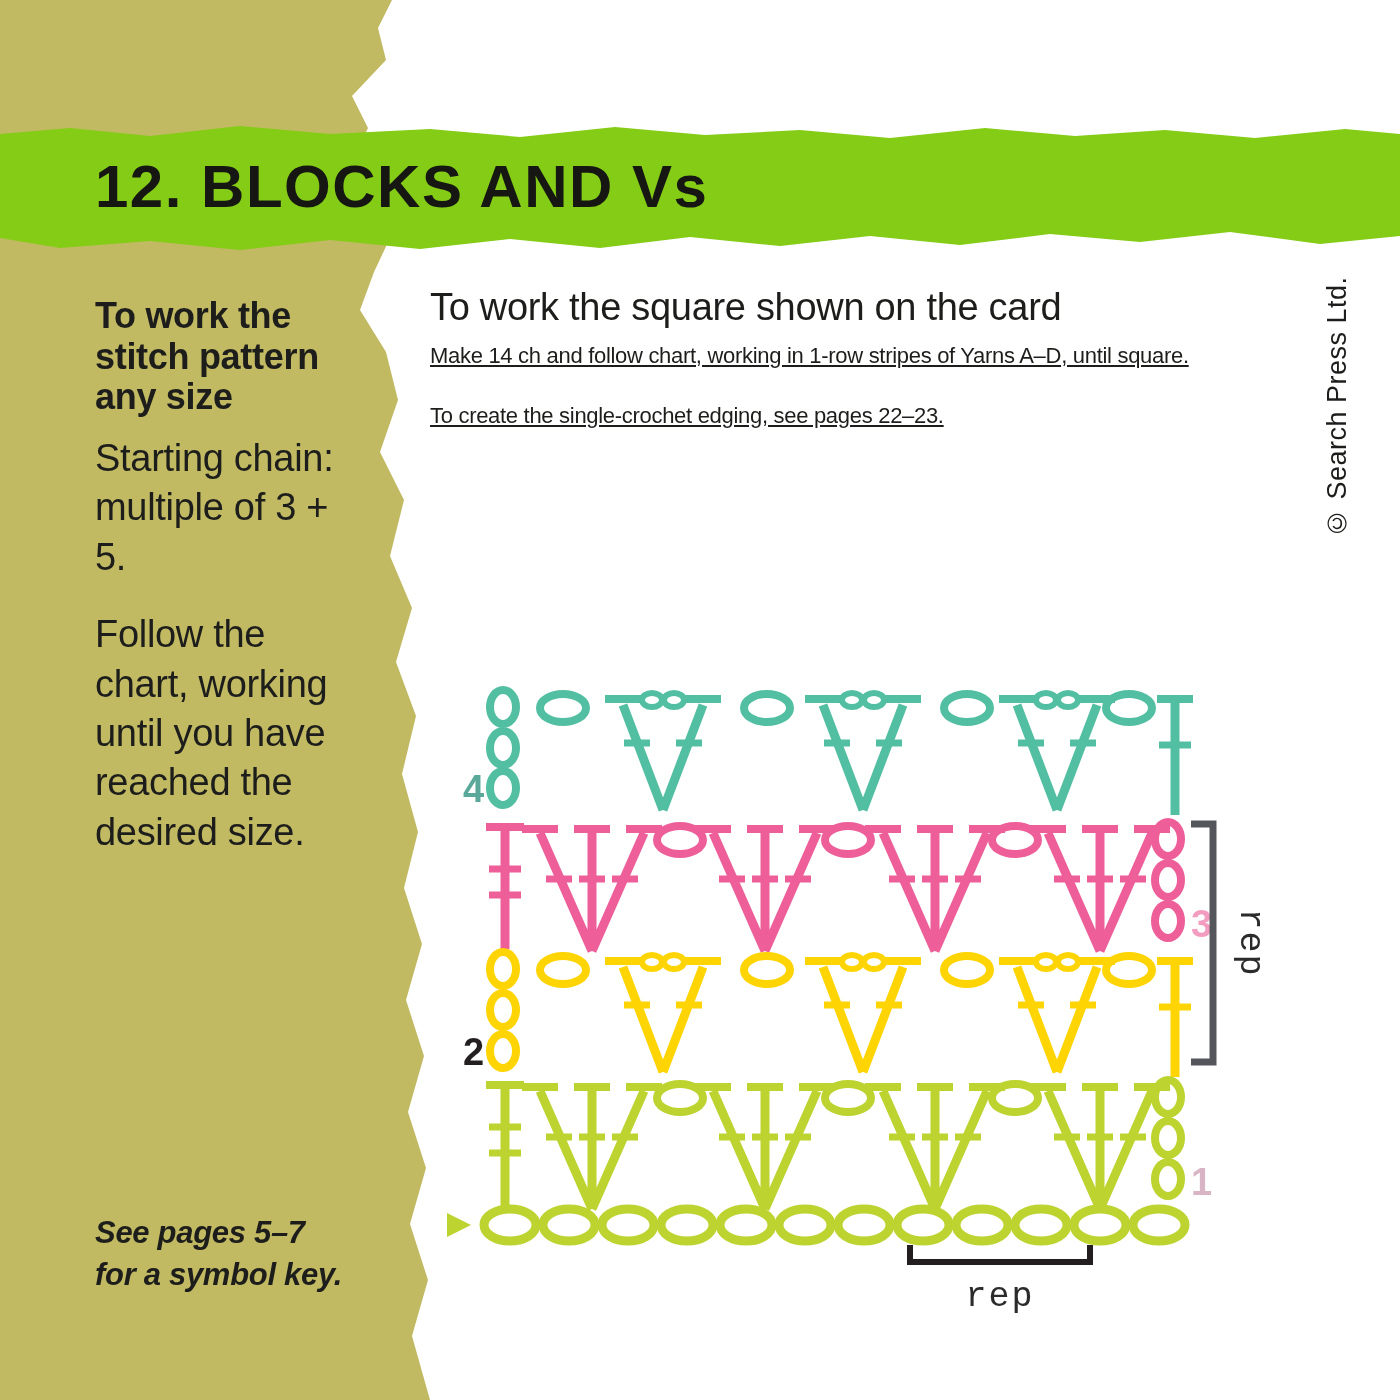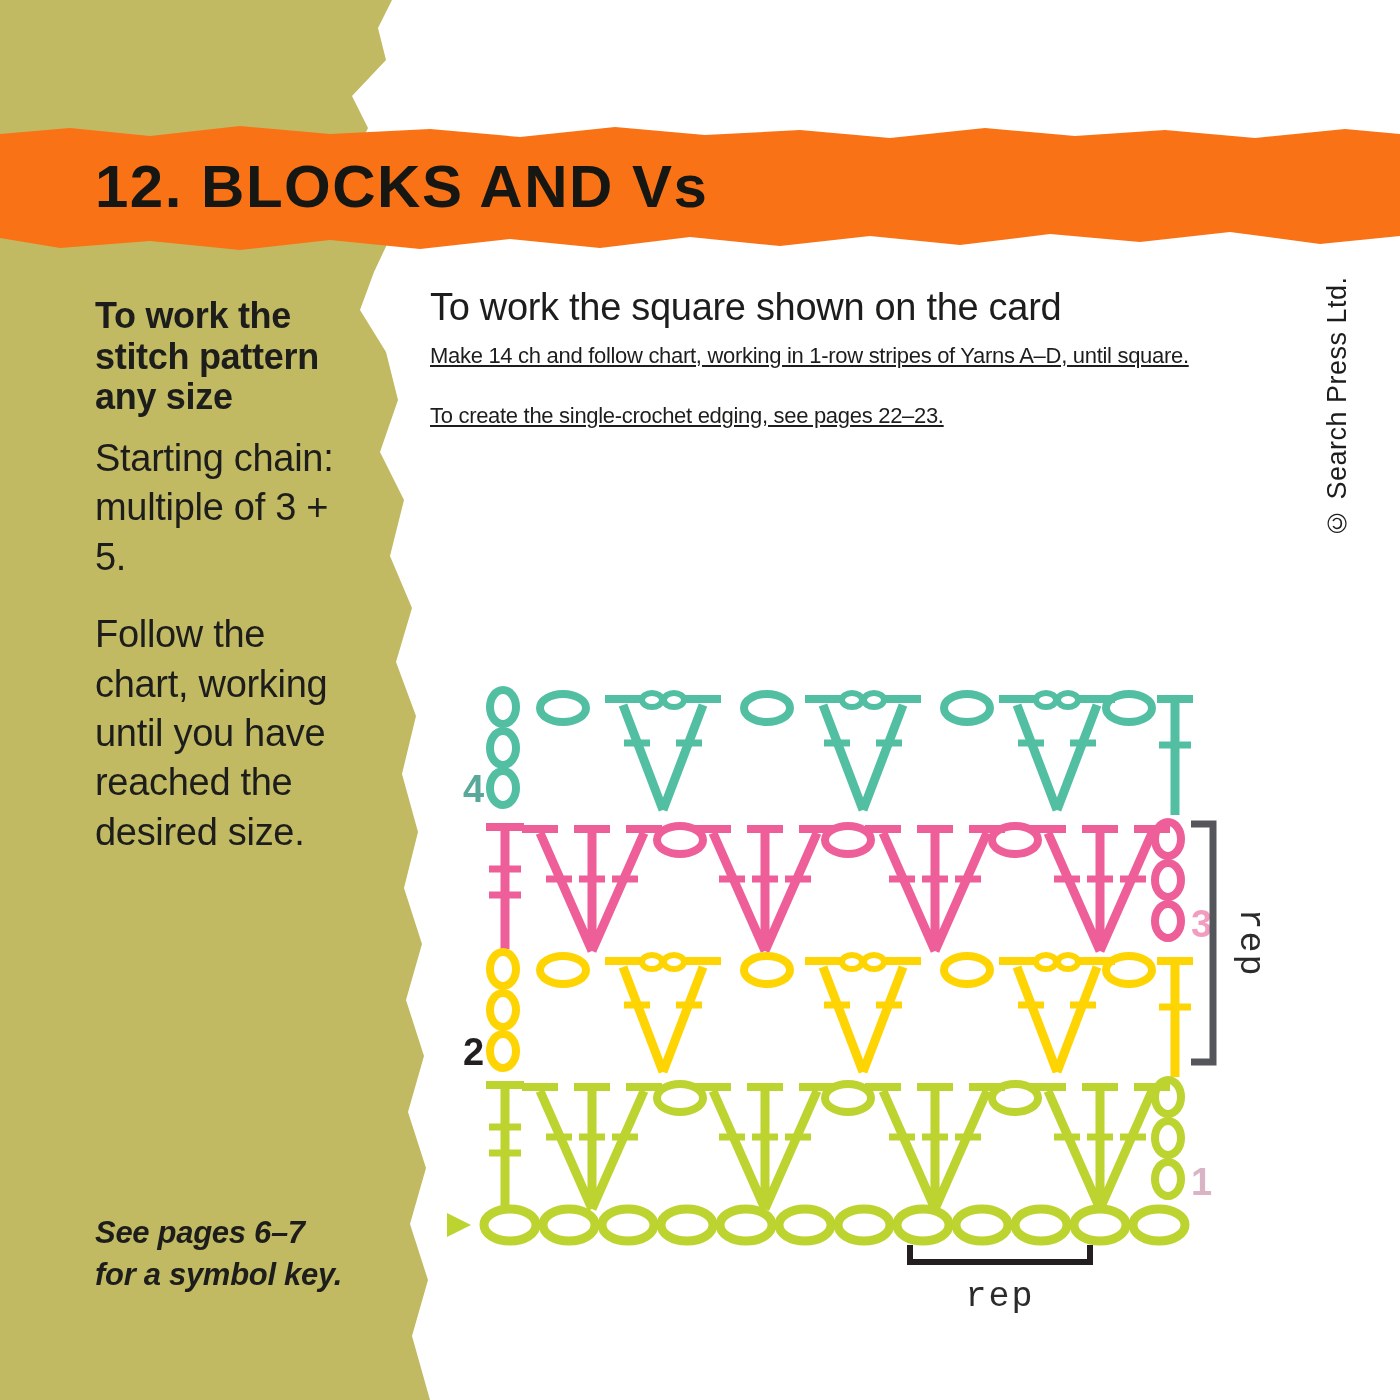--- a/index.html
+++ b/index.html
@@ -7,21 +7,21 @@
     width:1400px;height:1400px;position:relative;overflow:hidden;
     background:#ffffff;font-family:"Liberation Sans",sans-serif;color:#1d1d1b;
   }
   
   .olive-stripe{
     position:absolute;left:0;top:0;width:432px;height:1400px;background:#c1ba63;
     clip-path:polygon(0 0,392px 0,378px 28px,386px 60px,352px 96px,368px 128px,348px 170px,342px 214px,390px 238px,374px 272px,360px 310px,386px 352px,398px 400px,380px 452px,404px 500px,390px 556px,412px 608px,396px 662px,416px 716px,402px 774px,418px 832px,404px 888px,422px 944px,406px 1000px,424px 1056px,408px 1112px,426px 1168px,410px 1224px,428px 1280px,412px 1336px,430px 1400px,0 1400px);
   }
   
   .pink-banner{
-    position:absolute;left:0;top:124px;width:1400px;height:128px;background:#f97316;
+    position:absolute;left:0;top:124px;width:1400px;height:128px;background:#84cc16;
     clip-path:polygon(0 10px,70px 4px,150px 12px,240px 2px,330px 10px,430px 5px,520px 13px,615px 3px,705px 11px,800px 6px,890px 14px,985px 4px,1075px 12px,1165px 6px,1255px 14px,1345px 5px,1400px 10px,1400px 112px,1320px 120px,1230px 108px,1140px 118px,1050px 110px,960px 121px,870px 112px,780px 122px,690px 113px,600px 124px,510px 115px,420px 125px,330px 116px,240px 126px,150px 117px,60px 124px,0 114px);
   }
   .pink-banner h1{
     margin:0;padding:0 0 0 95px;line-height:126px;font-size:60px;font-weight:bold;
     letter-spacing:1.5px;color:#161613;white-space:nowrap;
   }
   .side-col{position:absolute;left:95px;top:288px;width:268px;}
   .side-col h2{margin:8px 0 16px;font-size:36px;line-height:1.13;font-weight:bold;letter-spacing:-0.3px;}
   .side-col p{margin:0 0 28px;font-size:38px;line-height:1.3;letter-spacing:-0.3px;}
   .main-col{position:absolute;left:430px;top:284px;width:762px;}
@@ -48,21 +48,21 @@
 <div class="pink-banner">
   <h1>12. BLOCKS AND Vs</h1>
 </div>
 
 <aside class="side-col">
   <h2>To work the stitch pattern any size</h2>
   <p>Starting chain: multiple of 3 + 5.</p>
   <p>Follow the chart, working until you have reached the desired size.</p>
 </aside>
 
-<div class="footnote">See pages 6–7 for a symbol key.</div>
+<div class="footnote">See pages 5–7 for a symbol key.</div>
 
 <main class="main-col">
   <h2>To work the square shown on the card</h2>
   <p>Make 14 ch and follow chart, working in 1-row stripes of Yarns A–D, until square.</p>
   <p>To create the single-crochet edging, see pages 22–23.</p>
 </main>
 
 <div class="copyright">© Search Press Ltd.</div>
 
 <div class="chart-wrap">

